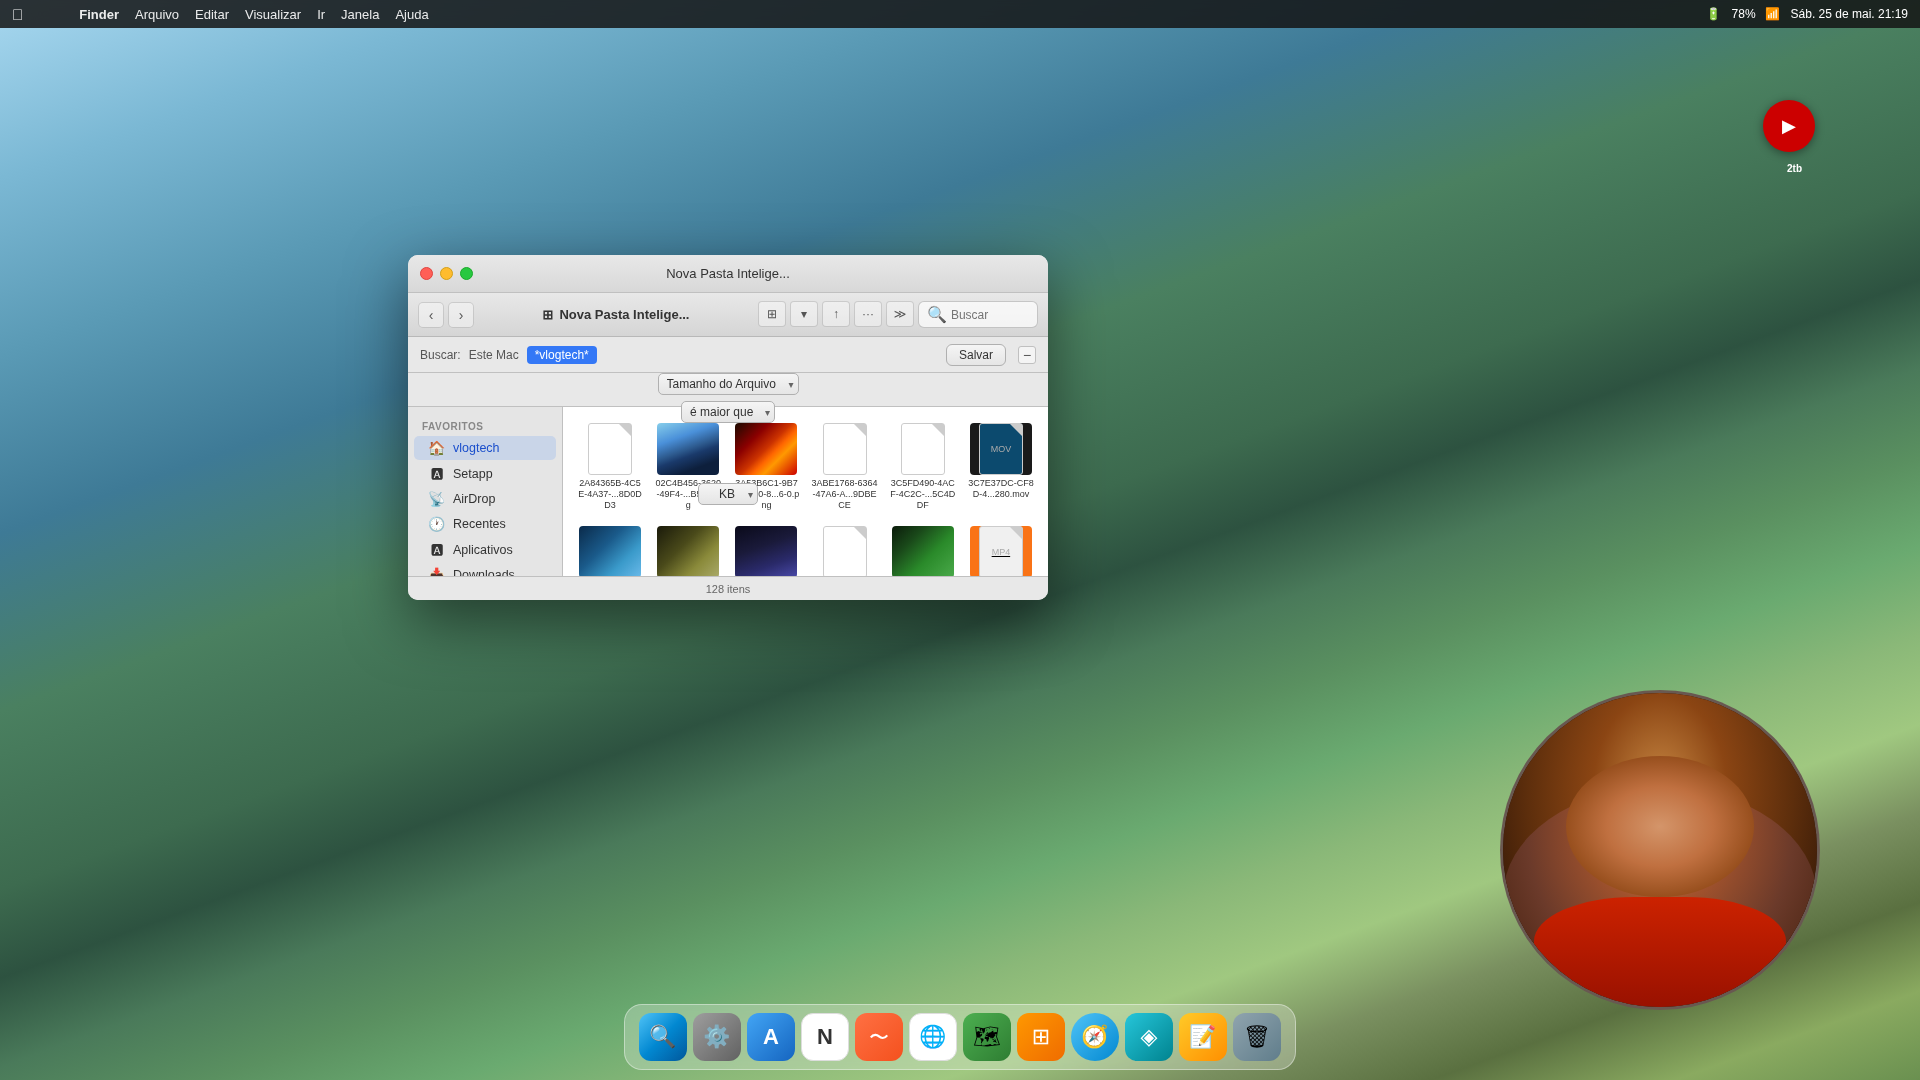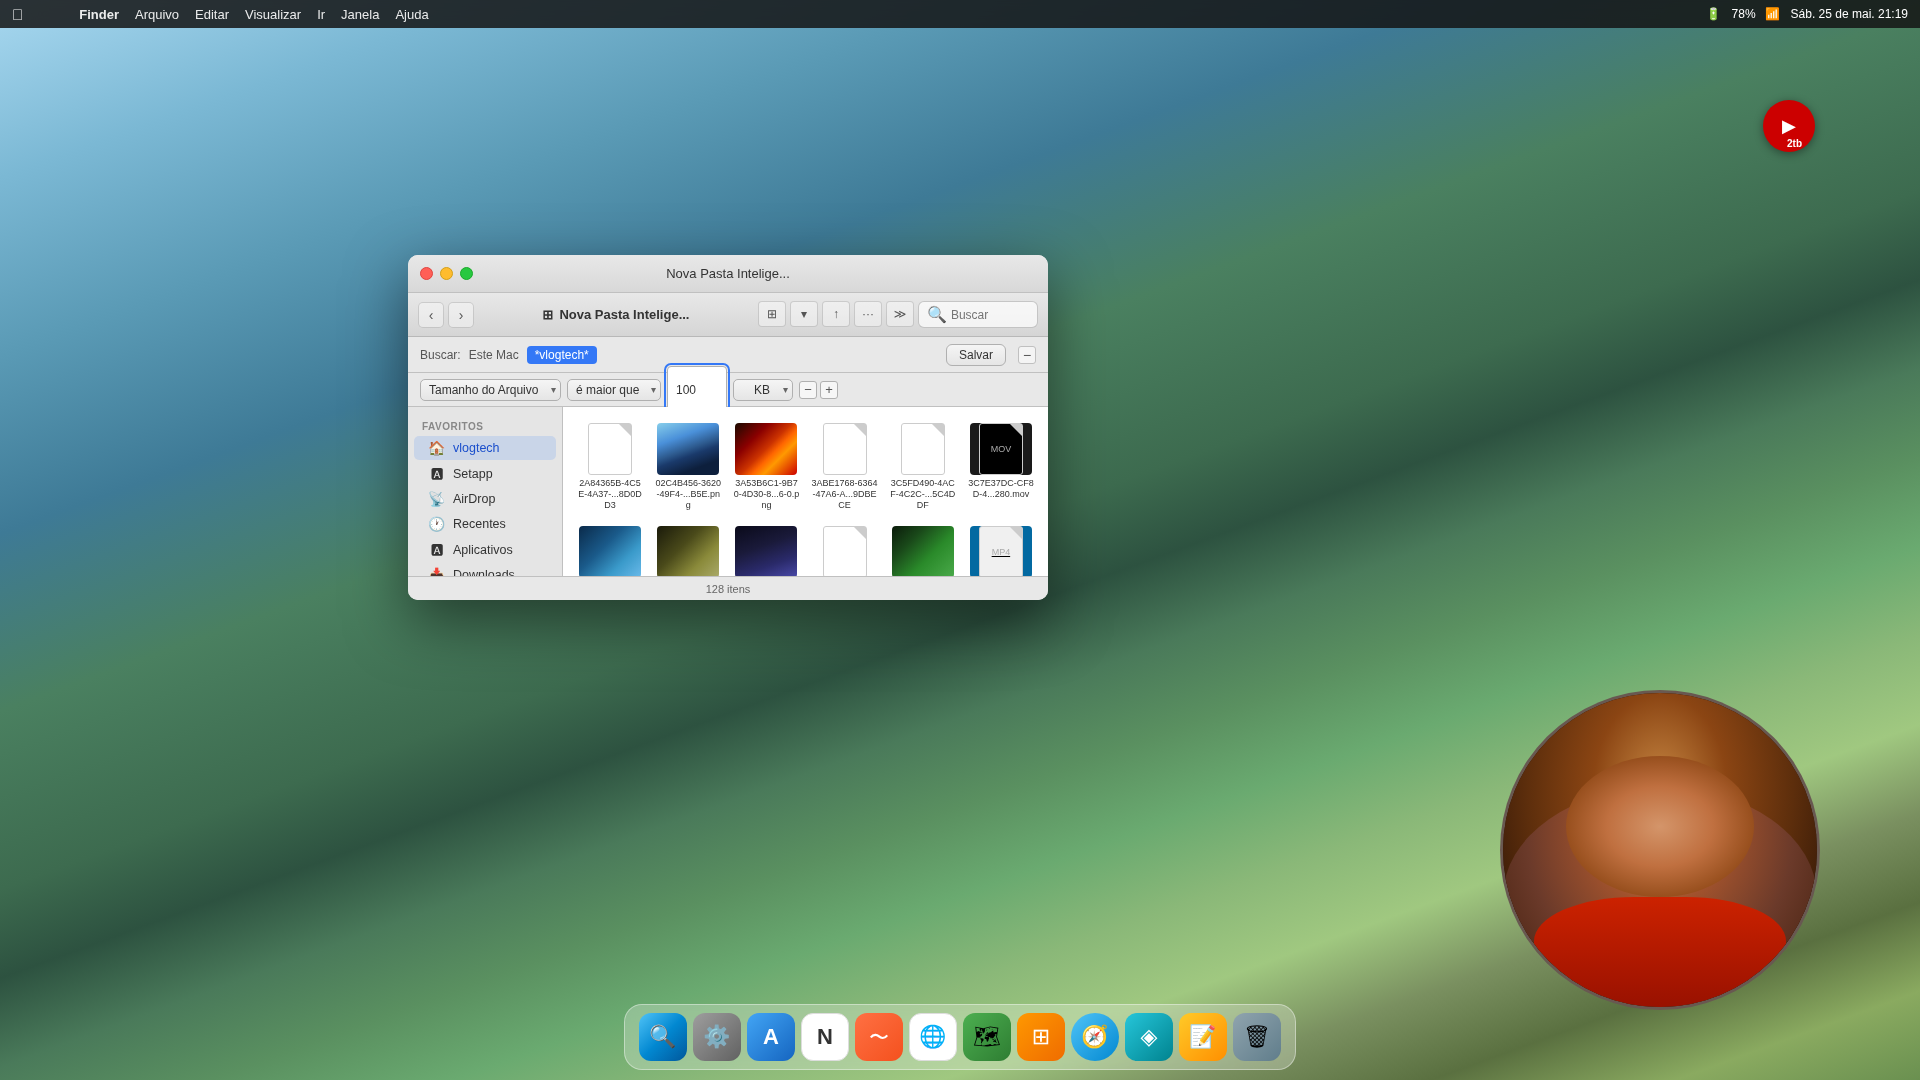--- a/index.html
+++ b/index.html
@@ -233,20 +233,21 @@
     
     .criteria-bar {
       height: 34px;
       background: #e8e8e8;
       border-bottom: 1px solid #c0c0c0;
       display: flex;
       align-items: center;
       padding: 0 12px;
       gap: 6px;
       flex-shrink: 0;
+      flex-direction: column;
     }
     .criteria-select {
       background: linear-gradient(180deg, #f5f5f5 0%, #e5e5e5 100%);
       border: 1px solid #b0b0b0;
       border-radius: 5px;
       padding: 3px 20px 3px 8px;
       font-size: 12px;
       color: #333;
       appearance: none;
       cursor: pointer;
@@ -395,21 +396,21 @@
     }
     .file-name {
       font-size: 9px;
       color: #333;
       text-align: center;
       max-width: 72px;
       word-break: break-all;
       line-height: 1.2;
     }
     .thumb-mov { background: #1a1a1a; }
-    .thumb-mp4 { background: #0369a1; text-decoration: underline; }
+    .thumb-mp4 { background: #f97316; text-decoration: underline; }
 
     
     .status-bar {
       height: 24px;
       background: #e8e8e8;
       border-top: 1px solid #c0c0c0;
       display: flex;
       align-items: center;
       justify-content: center;
       font-size: 11px;
@@ -492,21 +493,21 @@
       cursor: pointer;
       box-shadow: 0 2px 10px rgba(0,0,0,0.4);
     }
     .record-btn::after {
       content: '▶';
       color: white;
       font-size: 18px;
     }
     .record-label {
       position: absolute;
-      top: 138px;
+      top: 163px;
       right: 118px;
       font-size: 10px;
       color: white;
       z-index: 200;
       font-weight: bold;
     }
 
     
     .doc-icon {
       width: 44px;
@@ -525,21 +526,21 @@
       content: '';
       position: absolute;
       top: 0;
       right: 0;
       width: 0;
       height: 0;
       border-style: solid;
       border-width: 0 12px 12px 0;
       border-color: transparent #ccc transparent transparent;
     }
-    .doc-icon.mov-icon { font-size: 9px; color: #555; background: #000000; }
+    .doc-icon.mov-icon { font-size: 9px; color: #555; background: #0c4a6e; }
     .doc-icon.mp4-icon { font-size: 9px; color: #555; background: #f0f0f0; }
 
     .thumb-img-1 {
       background: linear-gradient(160deg, #87ceeb 0%, #4a90d9 30%, #2d5a8e 50%, #1a3a6b 60%, #0d1f3c 80%);
     }
     .thumb-img-2 {
       background: linear-gradient(135deg, #1a0a00 0%, #8b0000 30%, #cc3300 50%, #ff6600 60%, #ff9900 70%, #cc0000 100%);
     }
     .thumb-img-3 {
       background: linear-gradient(160deg, #0a0a1a 0%, #1a1a3a 40%, #2a2a6a 70%, #4a4aaa 100%);

